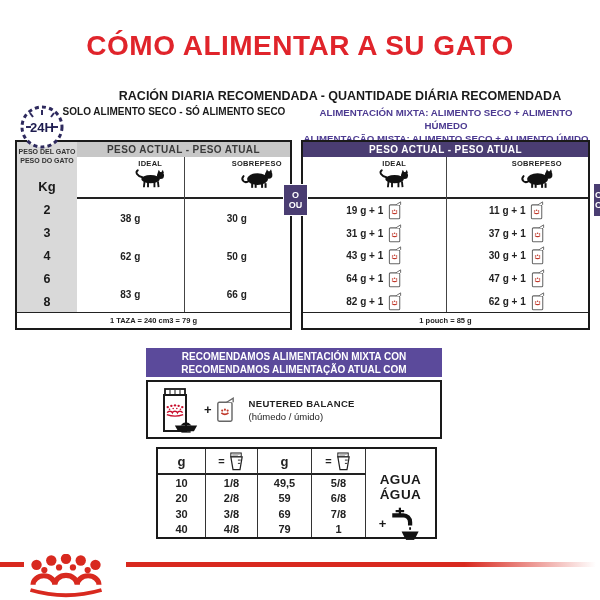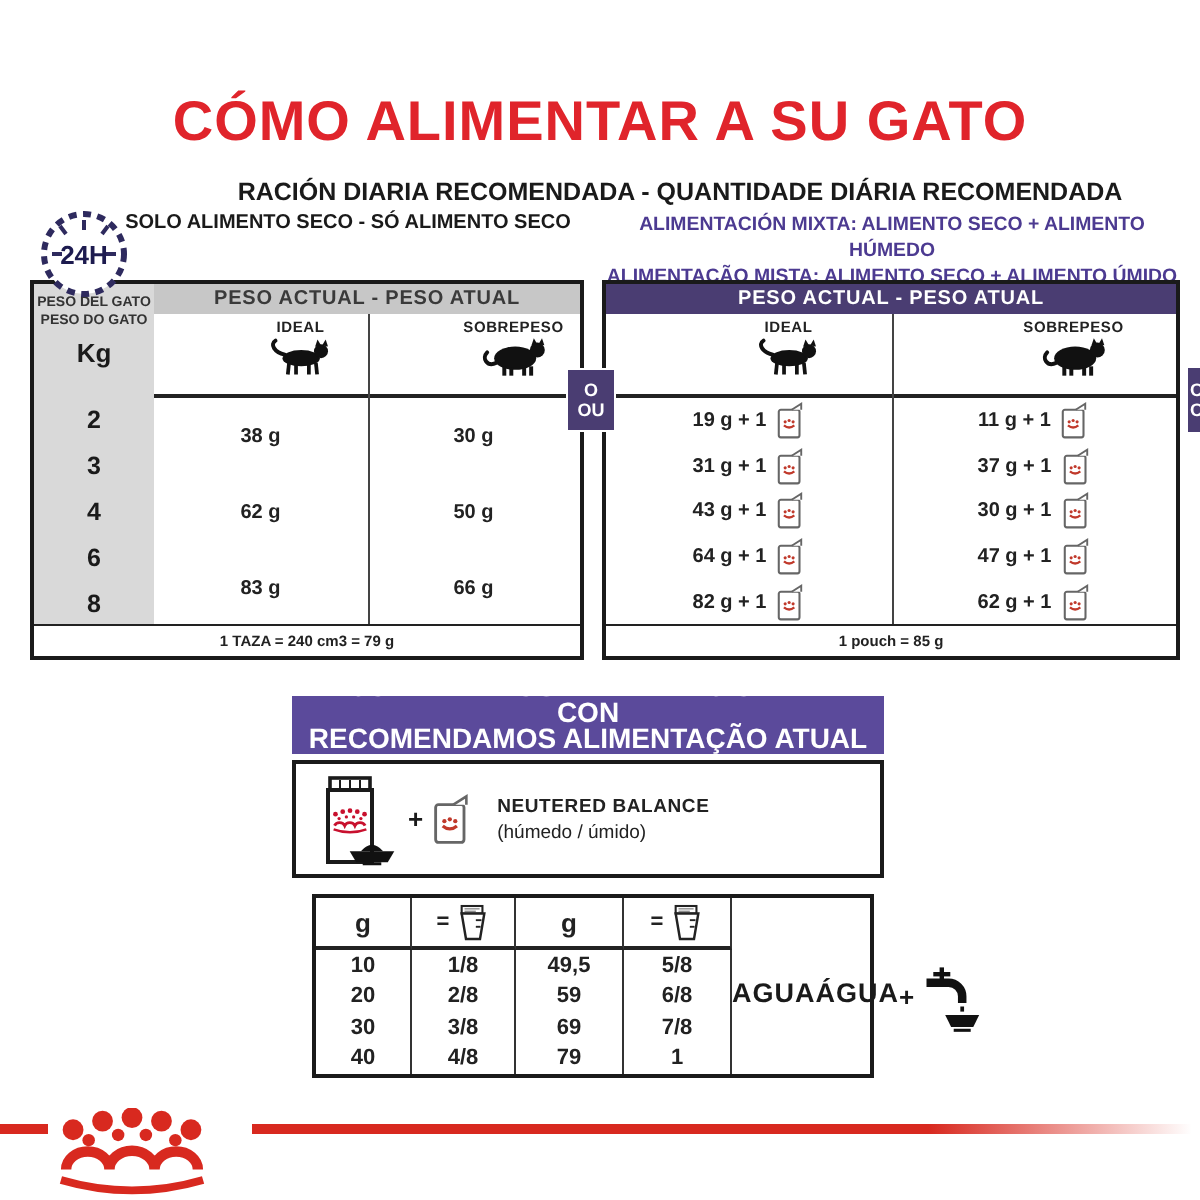--- a/index.html
+++ b/index.html
@@ -1,40 +1,40 @@
 <!DOCTYPE html>
 <html><head>
 <meta charset="utf-8">
 <style>
   html,body{margin:0;padding:0;}
   body{width:600px;height:600px;background:#fff;font-family:"Liberation Sans","DejaVu Sans",sans-serif;color:#1d1d1d;position:relative;overflow:hidden;}
   .page{position:absolute;inset:0;}
 
   
   .title{position:absolute;top:30px;left:0;width:600px;text-align:center;
-    font-size:28px;font-weight:bold;letter-spacing:.5px;color:#e0242b;margin-top:15px;}
+    font-size:28px;font-weight:bold;letter-spacing:.5px;color:#e0242b;}
   .subtitle{position:absolute;top:89px;left:0;width:600px;text-align:center;
     font-size:12.5px;font-weight:bold;color:#1a1a1a;margin-left:40px;}
   .dry-sub{position:absolute;top:106px;left:48px;width:252px;text-align:center;
     font-size:10px;font-weight:bold;color:#1a1a1a;}
   .mixed-sub{position:absolute;top:106px;left:300px;width:292px;text-align:center;
     font-size:9.7px;font-weight:bold;color:#4c3a91;line-height:13px;}
 
   
   .clock{position:absolute;left:18px;top:103px;width:48px;height:48px;z-index:5;}
 
   
   .ftable{position:absolute;top:140px;height:190px;border:2px solid #1a1a1a;background:#fff;box-sizing:border-box;}
   .ftable.dry{left:15px;width:277px;}
   .ftable.mixed{left:301px;width:289px;}
   .wcol{position:absolute;left:0;top:0;width:60px;bottom:15px;background:#d9d9d9;
     display:flex;flex-direction:column;}
   .wlab{height:57px;text-align:center;padding-top:6px;box-sizing:border-box;
     font-size:7px;font-weight:bold;color:#333;line-height:8.5px;}
-  .wlab .kg{font-size:13px;margin-top:8px;color:#1a1a1a;}
+  .wlab .kg{font-size:13px;margin-top:18px;color:#1a1a1a;}
   .wcell{flex:1;display:flex;align-items:center;justify-content:center;
     font-size:12.5px;font-weight:bold;color:#1a1a1a;}
   .tmain{position:absolute;top:0;right:0;bottom:15px;}
   .dry .tmain{left:60px;}
   .mixed .tmain{left:0;}
   .thead{height:15px;display:flex;align-items:center;justify-content:center;
     font-size:10px;font-weight:bold;letter-spacing:.4px;}
   .thead.grey{background:#c7c7c7;color:#3a3a3a;}
   .thead.purple{background:#4a3d72;color:#fff;}
   .tcols{height:42px;display:flex;border-bottom:2px solid #222;box-sizing:border-box;}
@@ -51,39 +51,39 @@
   
   .orbadge{position:absolute;left:283px;top:184px;width:25px;height:32px;background:#4a3d72;
     border:1px solid #fff;box-sizing:border-box;z-index:6;display:flex;flex-direction:column;
     align-items:center;justify-content:center;color:#fff;font-size:9px;font-weight:bold;line-height:10px;}
   .orbadge-cut{position:absolute;left:594px;top:184px;width:6px;height:32px;background:#4a3d72;
     overflow:hidden;z-index:6;color:#fff;font-size:9px;font-weight:bold;line-height:10px;
     display:flex;flex-direction:column;align-items:flex-start;justify-content:center;padding-left:1px;box-sizing:border-box;}
 
   
   .banner{position:absolute;left:146px;top:348px;width:296px;height:29px;background:#5b4a9b;
-    color:#fff;text-align:center;font-size:14px;font-weight:bold;line-height:13px;
+    color:#fff;text-align:center;font-size:10px;font-weight:bold;line-height:13px;
     display:flex;flex-direction:column;justify-content:center;box-sizing:border-box;}
   .productbox{position:absolute;left:146px;top:380px;width:296px;height:59px;border:2px solid #1a1a1a;
     background:#fff;box-sizing:border-box;display:flex;align-items:center;padding-left:12px;}
   .prod-icons{display:flex;align-items:center;gap:4px;}
   .plus{font-size:13px;font-weight:bold;color:#1a1a1a;}
   .prod-text{margin-left:14px;font-size:9.5px;color:#222;line-height:13px;}
   .prod-text .pname{font-weight:bold;letter-spacing:.3px;}
 
   
   .conv{position:absolute;left:156px;top:447px;width:281px;height:92px;border:2px solid #1a1a1a;
     box-sizing:border-box;display:grid;grid-template-columns:48px 52px 54px 54px 1fr;
     grid-template-rows:26px repeat(4,1fr);background:#fff;}
   .ccell{display:flex;align-items:center;justify-content:center;font-size:11px;font-weight:600;color:#222;
     border-right:1px solid #333;box-sizing:border-box;}
   .ccell.hdr{border-bottom:2px solid #222;font-size:13px;font-weight:bold;gap:3px;}
   .ccell.hdr .eq{font-size:11px;font-weight:bold;}
-  .agua{grid-column:5;grid-row:1/6;display:flex;align-items:center;
-    justify-content:flex-start;padding-top:7px;box-sizing:border-box;}
+  .agua{grid-column:5;grid-row:1/6;display:flex;flex-direction:column;align-items:center;
+    justify-content:flex-start;padding-top:23px;box-sizing:border-box;}
   .agua .aw{font-size:13.5px;font-weight:bold;color:#1a1a1a;line-height:15px;letter-spacing:.5px;}
   .agua .tapwrap{display:flex;align-items:center;gap:2px;margin-top:4px;}
 
   
   .band-left{position:absolute;left:0;top:562px;width:24px;height:5px;background:#d8291f;}
   .band-right{position:absolute;left:126px;top:562px;width:470px;height:5px;
     background:linear-gradient(to right,#d8291f 72%,rgba(216,41,31,0));}
   .crown{position:absolute;left:27px;top:554px;width:78px;height:46px;}
 
   svg{display:block;}

